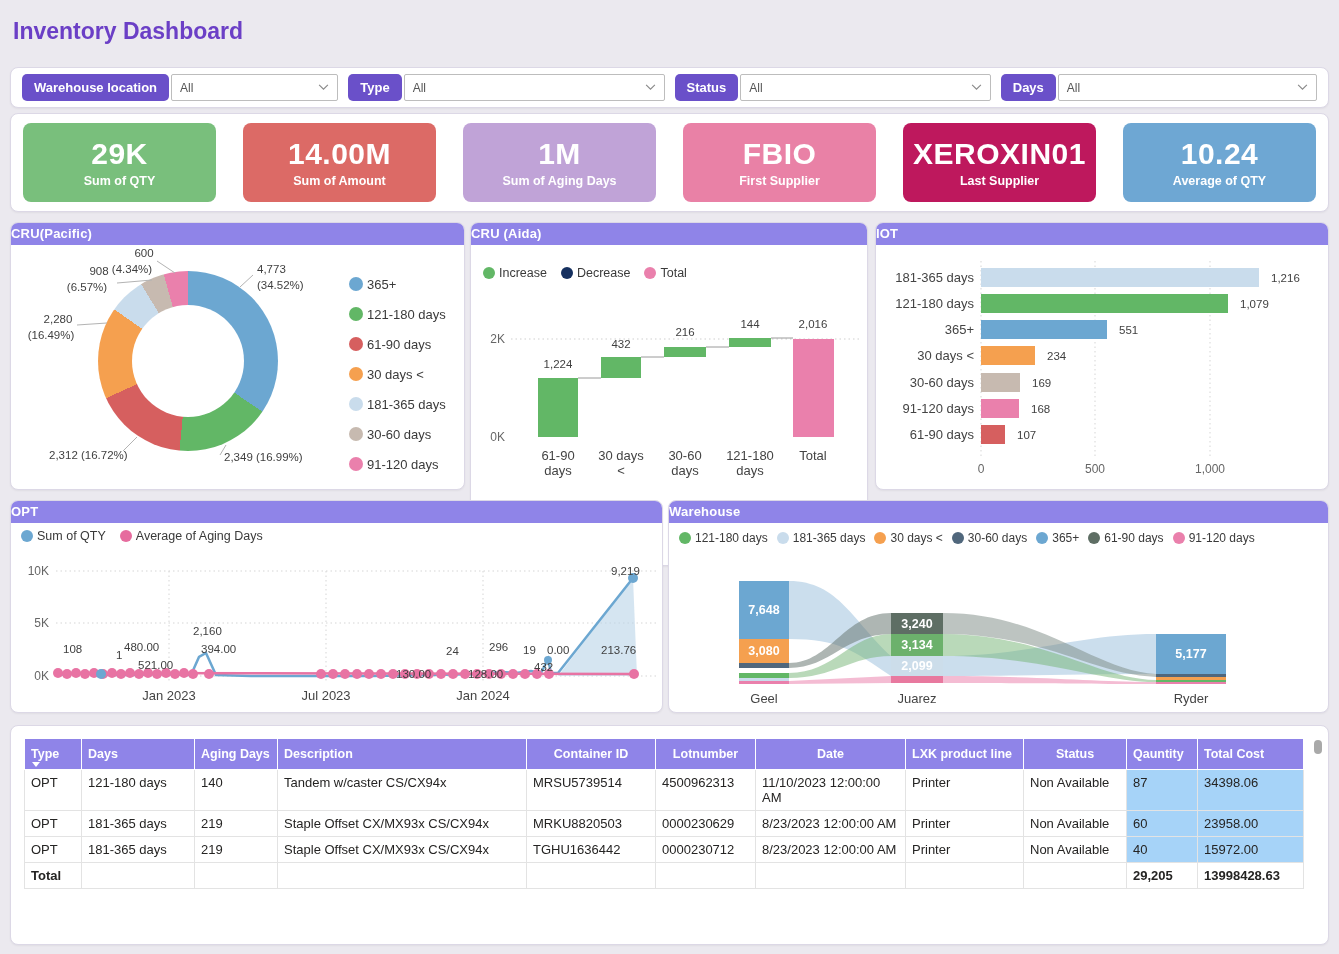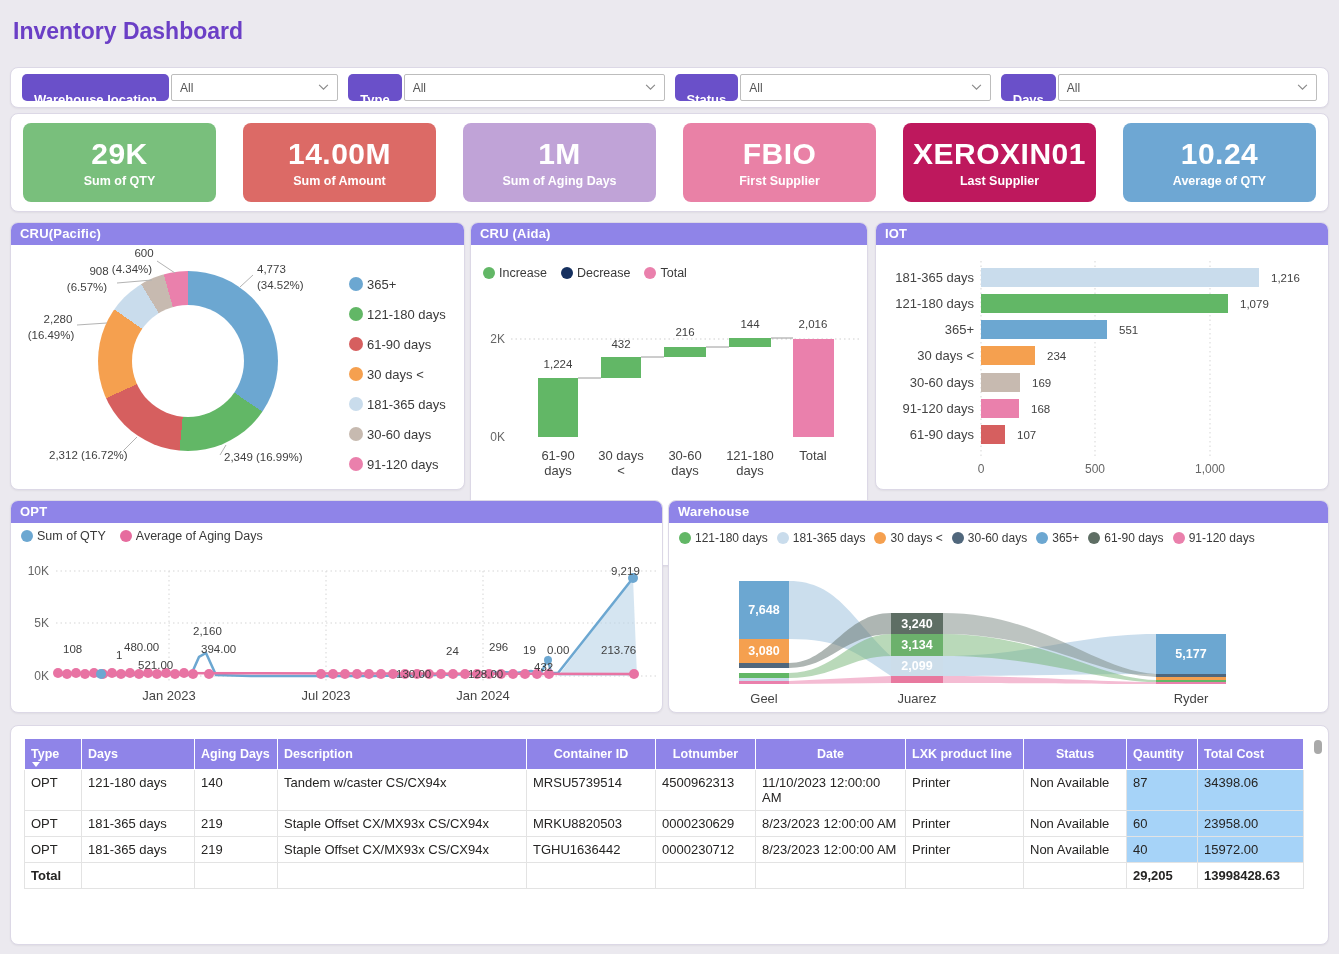--- a/index.html
+++ b/index.html
@@ -1,24 +1,24 @@
 <!DOCTYPE html>
 <html><head>
 <meta charset="utf-8">
 <style>
   * { margin:0; padding:0; box-sizing:border-box; }
   html,body { width:1339px; height:954px; background:#ebe9ef; font-family:"Liberation Sans",sans-serif; overflow:hidden; position:relative; }
   .panel { position:absolute; background:#fff; border:1px solid #dcd8e6; border-radius:8px; box-shadow:0 1px 2px rgba(0,0,0,.05); }
-  .phead { height:22px; background:#8f84e8; border-radius:7px 7px 0 0; color:#fff; font-size:13px; font-weight:bold; line-height:22px; padding-left:9px; letter-spacing:.2px; }
+  .phead { height:22px; background:#8f84e8; border-radius:7px 7px 0 0; color:#fff; font-size:13px; font-weight:bold; line-height:22px; letter-spacing:.2px; }
   .pbody { position:relative; width:100%; }
   #page-title { position:absolute; left:13px; top:18px; font-size:23px; font-weight:bold; color:#6b3fc6; }
   
   #filterbar { left:10px; top:67px; width:1319px; height:41px; display:flex; align-items:center; padding:0 11px; gap:10px; }
   .fgroup { flex:1; display:flex; align-items:center; height:27px; }
-  .fpill { background:#6a50c9; color:#fff; font-size:13px; font-weight:bold; border-radius:5px; padding:12px 12px; height:27px; line-height:27px; white-space:nowrap; }
+  .fpill { background:#6a50c9; color:#fff; font-size:13px; font-weight:bold; border-radius:5px; padding:0 12px; height:27px; line-height:27px; white-space:nowrap; }
   .fselect { flex:1; height:27px; border:1px solid #bdbdbd; border-radius:2px; background:#fff; display:flex; align-items:center; padding:0 8px; margin-left:2px; }
   .fselect .val { flex:1; font-size:12px; color:#555; }
   .chev { width:11px; height:7px; }
   
   #kpirow { left:10px; top:113px; width:1319px; height:99px; display:flex; gap:27px; padding:9px 12px; }
   .kpi { flex:1; border-radius:8px; color:#fff; display:flex; flex-direction:column; align-items:center; justify-content:center; }
   .kpi .v { font-size:30px; font-weight:bold; letter-spacing:.5px; }
   .kpi .l { font-size:12.5px; font-weight:bold; margin-top:3px; }
   
   .hlegend { display:flex; align-items:center; position:absolute; font-size:12.5px; color:#3a3a3a; }

